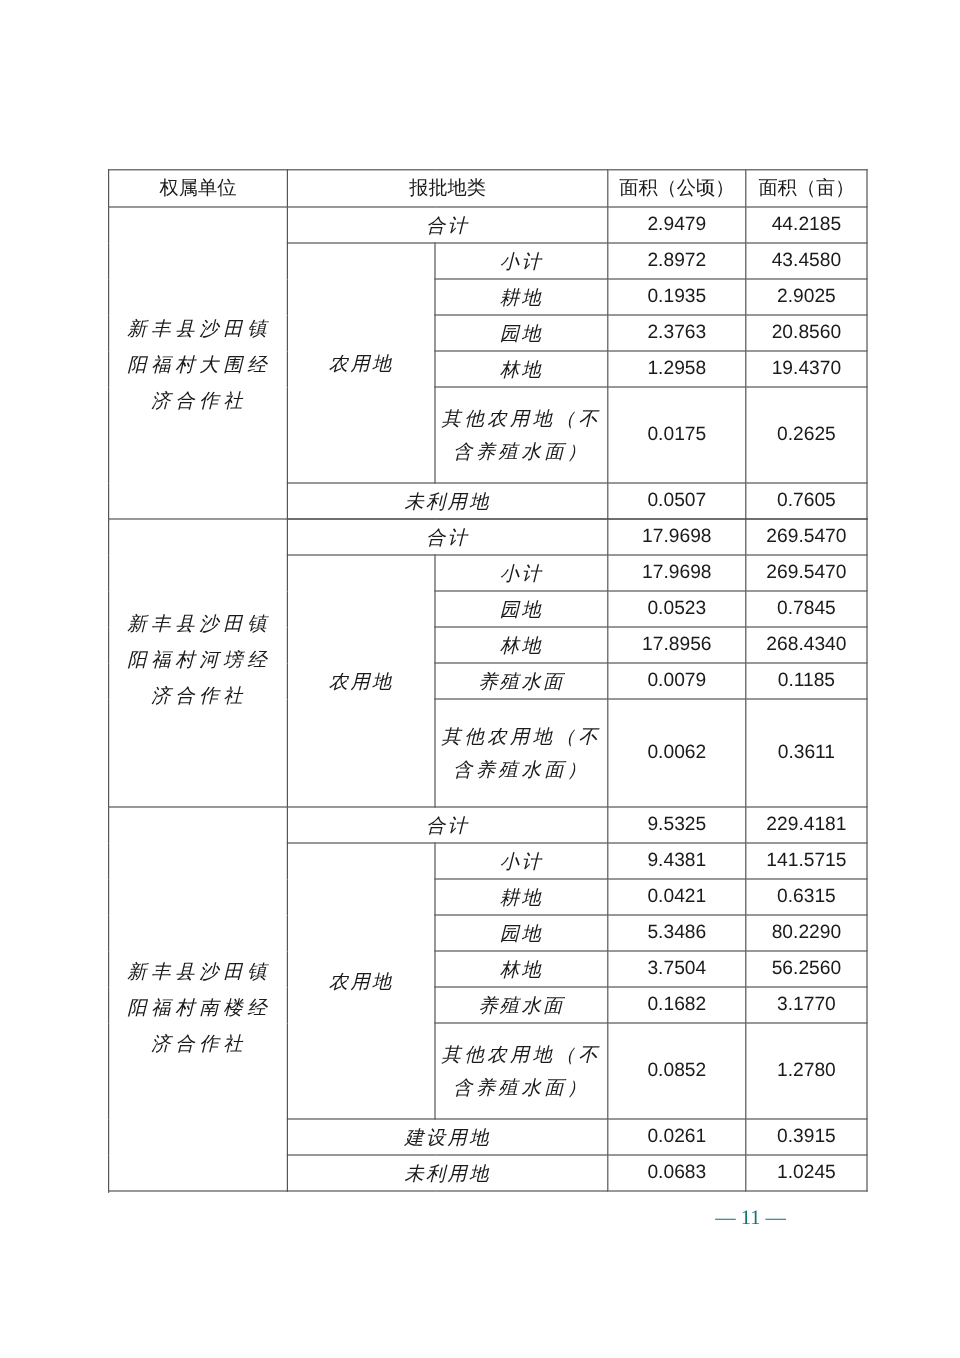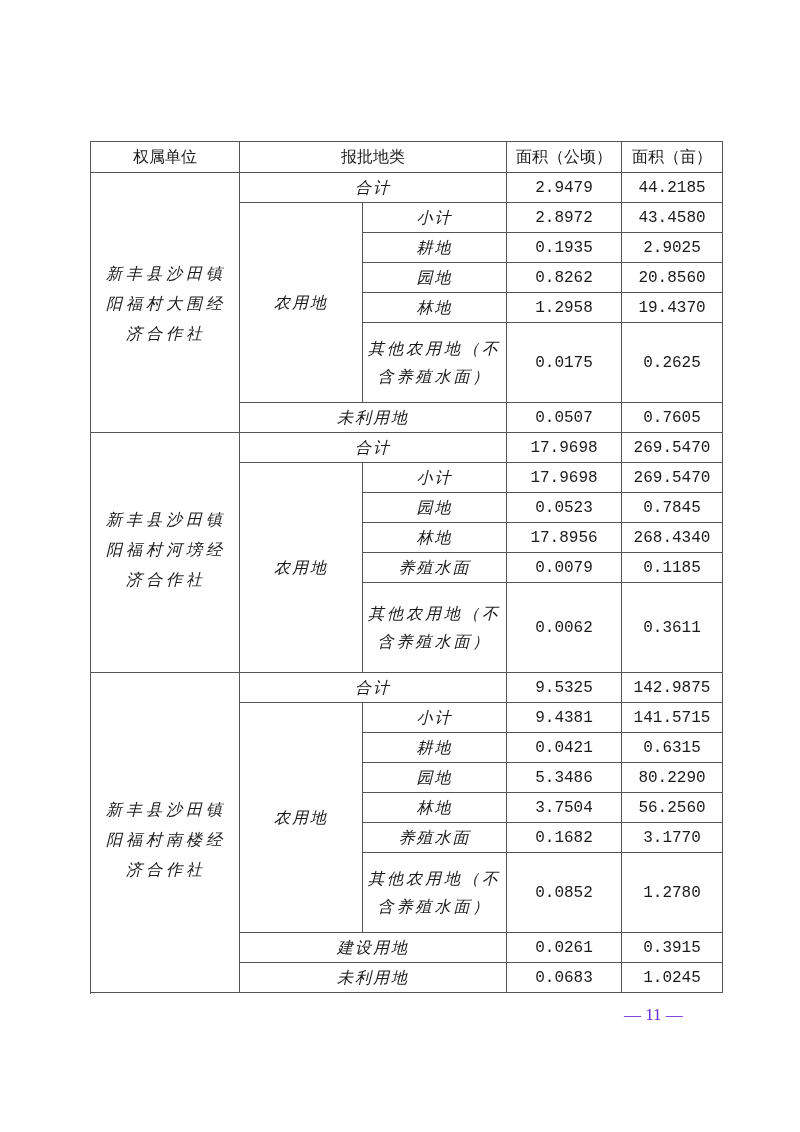--- a/index.html
+++ b/index.html
@@ -4,29 +4,29 @@
 <style>
   html, body { margin: 0; padding: 0; background: #ffffff; }
   body { width: 800px; height: 1132px; position: relative; overflow: hidden;
          font-family: "DejaVu Serif", "Liberation Serif", serif; color: #1a1a1a; }
   table.land { position: absolute; left: 90px; top: 141px; width: 632px;
          border-collapse: collapse; table-layout: fixed; }
   table.land td, table.land th { border: 1px solid #555; padding: 0; text-align: center;
          vertical-align: middle; font-size: 16px; font-weight: normal; line-height: 22px; }
   table.land th { font-family: "DejaVu Sans", "Liberation Sans", sans-serif; font-size: 16px; height: 30px; margin-top: 34px; }
   .cjk { font-family: "DejaVu Sans", "Liberation Sans", sans-serif; font-size: 15px; letter-spacing: 2px; font-style: italic; }
-  .num { font-family: Liberation Mono, monospace; font-size: 17px; }
+  .num { font-family: Liberation Sans, sans-serif; font-size: 17px; }
   .unit { text-align: left; vertical-align: top !important; padding: 86px 6px 0 8px !important;
           letter-spacing: 4px; line-height: 30px !important; }
   .unit.u2 { padding-top: 72px !important; }
   .unit.u3 { padding-top: 122px !important; }
   tr.r { height: 30px; }
   tr.tall { height: 80px; }
   .other { line-height: 28px !important; letter-spacing: 3px; margin-top: 20px; }
-  .pageno { position: absolute; left: 624px; top: 1005px; font-family: "Liberation Serif", serif; font-size: 17px; color: #6d28d9; }
+  .pageno { position: absolute; left: 596px; top: 1005px; font-family: "Liberation Serif", serif; font-size: 17px; color: #0f766e; }
 </style>
 </head>
 <body>
 
 <table class="land">
   <colgroup>
     <col style="width:149px">
       <col style="width:123px">
       <col style="width:144px">
       <col style="width:115px">
@@ -54,21 +54,21 @@
       <td class="num">2.8972</td>
       <td class="num">43.4580</td>
     </tr>
     <tr class="r">
       <td class="cjk">耕地</td>
       <td class="num">0.1935</td>
       <td class="num">2.9025</td>
     </tr>
     <tr class="r">
       <td class="cjk">园地</td>
-      <td class="num">0.8262</td>
+      <td class="num">2.3763</td>
       <td class="num">20.8560</td>
     </tr>
     <tr class="r">
       <td class="cjk">林地</td>
       <td class="num">1.2958</td>
       <td class="num">19.4370</td>
     </tr>
     <tr class="tall">
       <td class="cjk other">其他农用地（不含养殖水面）</td>
       <td class="num">0.0175</td>
@@ -111,21 +111,21 @@
     <tr style="height:90px">
       <td class="cjk other">其他农用地（不含养殖水面）</td>
       <td class="num">0.0062</td>
       <td class="num">0.3611</td>
     </tr>
 
     <tr class="r">
       <td rowspan="10" class="cjk unit u3">新丰县沙田镇阳福村南楼经济合作社</td>
       <td colspan="2" class="cjk">合计</td>
       <td class="num">9.5325</td>
-      <td class="num">142.9875</td>
+      <td class="num">229.4181</td>
     </tr>
     <tr class="r">
       <td rowspan="6" class="cjk">农用地</td>
       <td class="cjk">小计</td>
       <td class="num">9.4381</td>
       <td class="num">141.5715</td>
     </tr>
     <tr class="r">
       <td class="cjk">耕地</td>
       <td class="num">0.0421</td>

